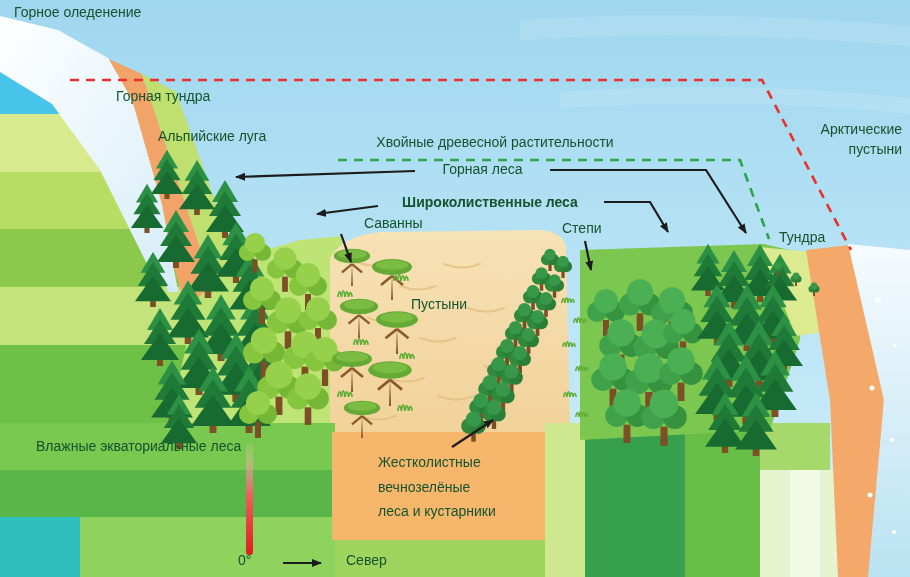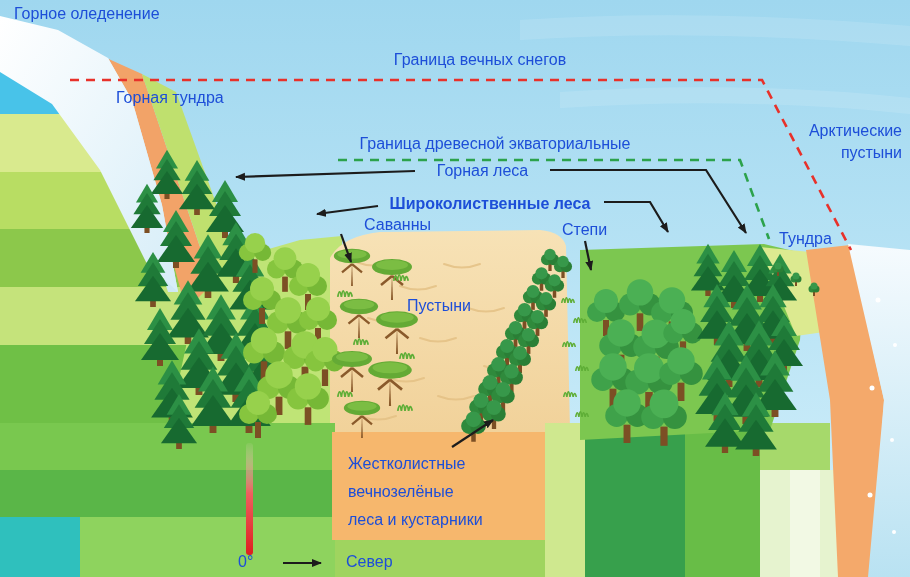--- a/index.html
+++ b/index.html
@@ -2,21 +2,21 @@
 <html><head>
 <meta charset="utf-8">
 <style>
   html,body{margin:0;padding:0;background:#ffffff;}
   .scene{
     position:relative;width:910px;height:577px;overflow:hidden;
     font-family:"Liberation Sans",sans-serif;background:#bfe7f6;
   }
   .scene svg{position:absolute;left:0;top:0;}
   .lbl{
-    position:absolute;font-size:16px;color:#1d4ed8;white-space:nowrap;
+    position:absolute;font-size:14px;color:#14532d;white-space:nowrap;
     line-height:1.25;
   }
   .lbl.center{text-align:center;}
   .lbl.right{text-align:right;}
   .lbl.pre{white-space:pre-line;}
   .lbl.bold{font-weight:700;}
 </style>
 </head>
 <body>
 
@@ -294,29 +294,30 @@
     <polyline points="378,206 317,214"></polyline>
     <polyline points="604,202 650,202 668,232"></polyline>
     <polyline points="341,234 351,262"></polyline>
     <polyline points="585,241 591,270"></polyline>
     <polyline points="452,447 493,420"></polyline>
     <polyline points="283,563 321,563"></polyline>
   </g>
 </svg>
 
 <div class="lbl" style="left:14px;top:4px;">Горное оледенение</div>
-<div class="lbl center" style="left:340px;top:50px;width:280px;">Граница вечных снегов</div>
 <div class="lbl" style="left:116px;top:76px;margin-top:12px;">Горная тундра</div>
-<div class="lbl center" style="left:330px;top:134px;width:330px;">Граница древесной экваториальные</div>
+<div class="lbl" style="left:158px;top:128px;">Альпийские луга</div>
+<div class="lbl center" style="left:330px;top:134px;width:330px;">Хвойные древесной растительности</div>
 <div class="lbl center" style="left:405px;top:161px;width:155px;">Горная леса</div>
 <div class="lbl center bold" style="left:370px;top:194px;width:240px;">Широколиственные леса</div>
 <div class="lbl" style="left:316px;top:215px;margin-left:48px;">Саванны</div>
 <div class="lbl" style="left:562px;top:220px;">Степи</div>
 <div class="lbl center" style="left:394px;top:296px;width:90px;">Пустыни</div>
 <div class="lbl" style="left:779px;top:229px;">Тундра</div>
 <div class="lbl right pre" style="right:8px;top:120px;line-height:1.4;margin-left:37px;">Арктические
 пустыни</div>
-<div class="lbl pre" style="left:348px;top:450px;line-height:1.75;">Жестколистные
+<div class="lbl" style="left:36px;top:438px;">Влажные экваториальные леса</div>
+<div class="lbl pre" style="left:378px;top:450px;line-height:1.75;">Жестколистные
 вечнозелёные
 леса и кустарники</div>
 <div class="lbl" style="left:238px;top:552px;">0°</div>
 <div class="lbl" style="left:330px;top:552px;margin-left:16px;">Север</div>
 </div>
 
 </body></html>

